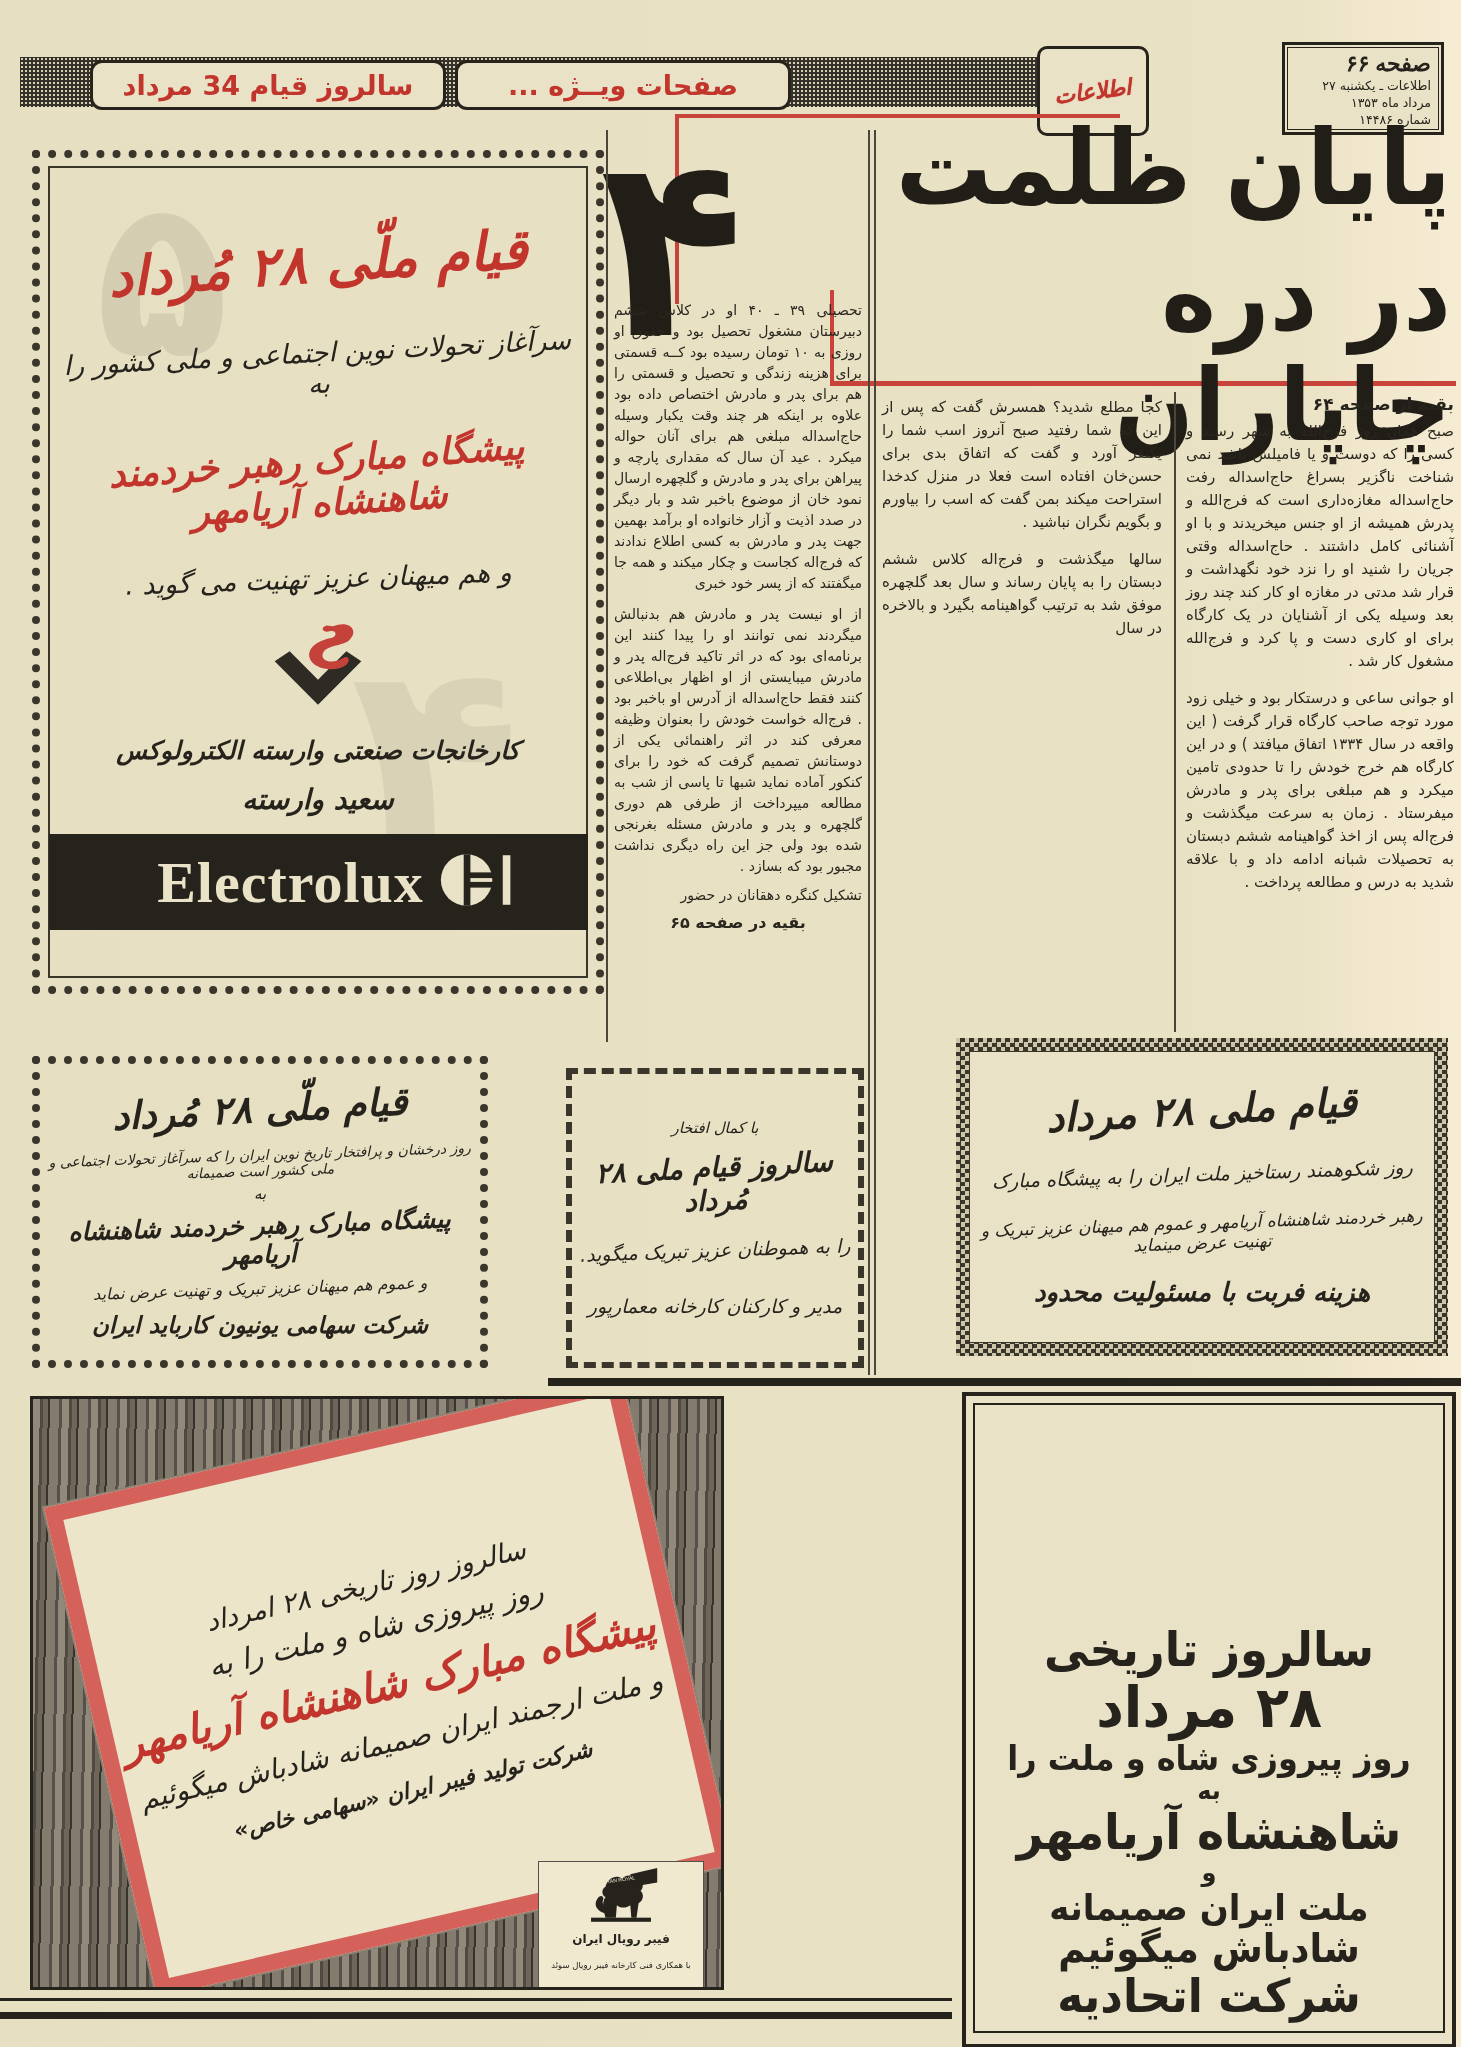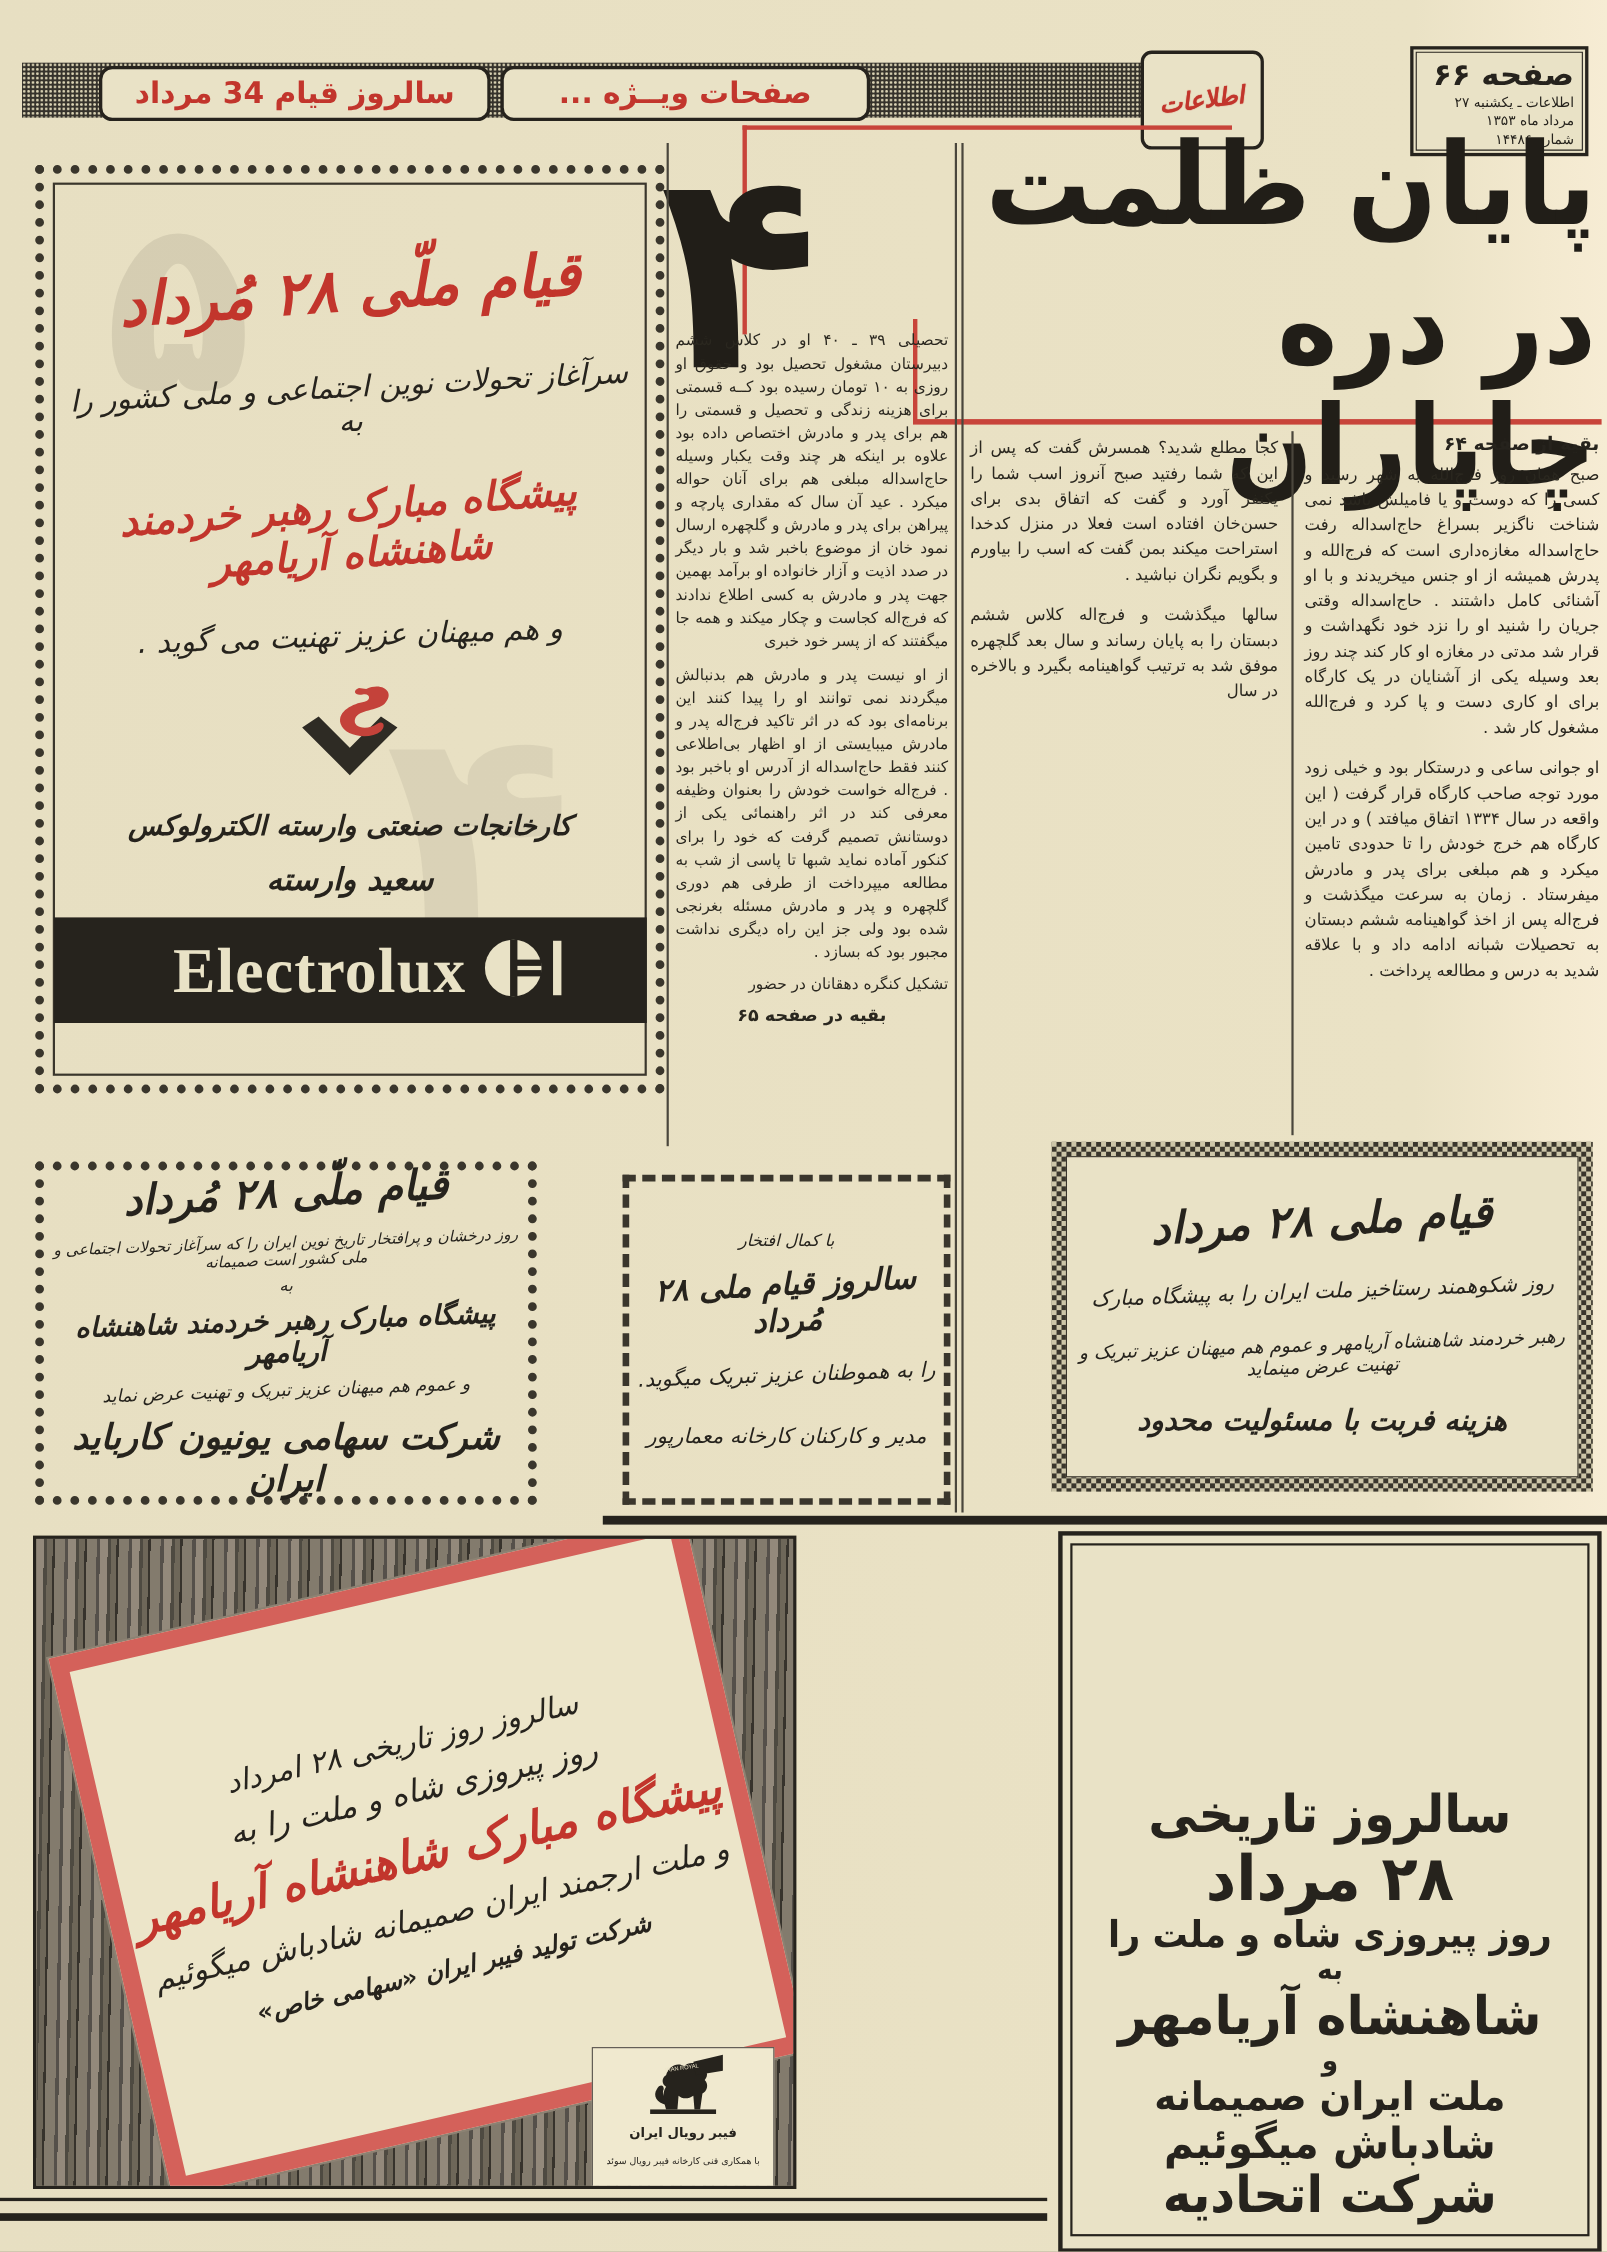--- a/index.html
+++ b/index.html
@@ -10,21 +10,21 @@
     background:linear-gradient(90deg,#e7dfc2 0%,#eae2c5 88%,#f3e9cf 96%,#f6ecd4 100%);
     overflow:hidden;color:#26231d;
   }
   .abs{position:absolute;}
   
   .halftone{background-color:#35322b;background-image:radial-gradient(circle,#d8d1b2 1px,transparent 1.35px);background-size:4px 4px;}
   .band-box{background:#e9e2c6;border:3px solid #26231d;border-radius:12px;display:flex;align-items:center;justify-content:center;}
   .band-red{color:#c2352c;font-weight:bold;font-size:27px;letter-spacing:2px;}
   .logo-red{color:#c2352c;font-weight:bold;font-style:italic;font-size:22px;transform:rotate(-7deg);text-shadow:0 0 1px #c2352c;}
   .infobox{border:3px solid #26231d;box-shadow:inset 0 0 0 2px #e9e2c6,inset 0 0 0 3px #26231d;background:#e9e2c6;padding:6px 10px 4px 6px;text-align:right;}
-  .infobox .pg{font-weight:bold;font-size:28px;}
+  .infobox .pg{font-weight:bold;font-size:22px;font-family:Liberation Serif, serif;}
   .infobox .ln{font-size:12.5px;line-height:17px;}
   
   .headline{font-weight:bold;color:#211e18;transform:scaleY(1.08);transform-origin:top right;}
   .redline{background:#c8443a;}
   
   .scallop{border:8px dotted #3a362c;background:transparent;}
   .innerline{border:2px solid #3a362c;}
   .nast{font-style:italic;}
   .red{color:#c2352c;}
   .exbar{background:#26231d;display:flex;align-items:center;justify-content:center;gap:14px;padding-left:39px;}
@@ -143,21 +143,21 @@
     </div>
   </div>
 
   <div class="abs scallop" style="left:32px;top:1056px;width:440px;height:296px;">
     <div class="center-col fa" style="width:100%;height:100%;">
       <div class="nast" style="font-size:38px;font-weight:bold;transform:rotate(-3deg);">قیام ملّی ۲۸ مُرداد</div>
       <div class="nast" style="font-size:14px;margin-top:16px;transform:rotate(-2deg);">روز درخشان و پرافتخار تاریخ نوین ایران را که سرآغاز تحولات اجتماعی و ملی کشور است صمیمانه</div>
       <div class="nast" style="font-size:15px;margin-top:6px;">به</div>
       <div class="nast" style="font-size:25px;font-weight:bold;margin-top:8px;transform:rotate(-2deg);">پیشگاه مبارک رهبر خردمند شاهنشاه آریامهر</div>
       <div class="nast" style="font-size:16px;margin-top:10px;transform:rotate(-2deg);">و عموم هم میهنان عزیز تبریک و تهنیت عرض نماید</div>
-      <div class="nast" style="font-size:32px;font-weight:bold;margin-top:14px;">شرکت سهامی یونیون کارباید ایران</div>
+      <div class="nast" style="font-size:23px;font-weight:bold;margin-top:14px;">شرکت سهامی یونیون کارباید ایران</div>
     </div>
   </div>
 
   <div class="abs zigzag" style="left:566px;top:1068px;width:286px;height:288px;">
     <div class="center-col fa" style="width:100%;height:100%;">
       <div class="nast" style="font-size:15px;">با کمال افتخار</div>
       <div class="nast" style="font-size:28px;font-weight:bold;margin-top:14px;transform:rotate(-3deg);">سالروز قیام ملی ۲۸ مُرداد</div>
       <div class="nast" style="font-size:19px;margin-top:22px;transform:rotate(-2deg);">را به هموطنان عزیز تبریک میگوید.</div>
       <div class="nast" style="font-size:19px;font-weight:normal;margin-top:34px;">مدیر و کارکنان کارخانه معمارپور</div>
     </div>

